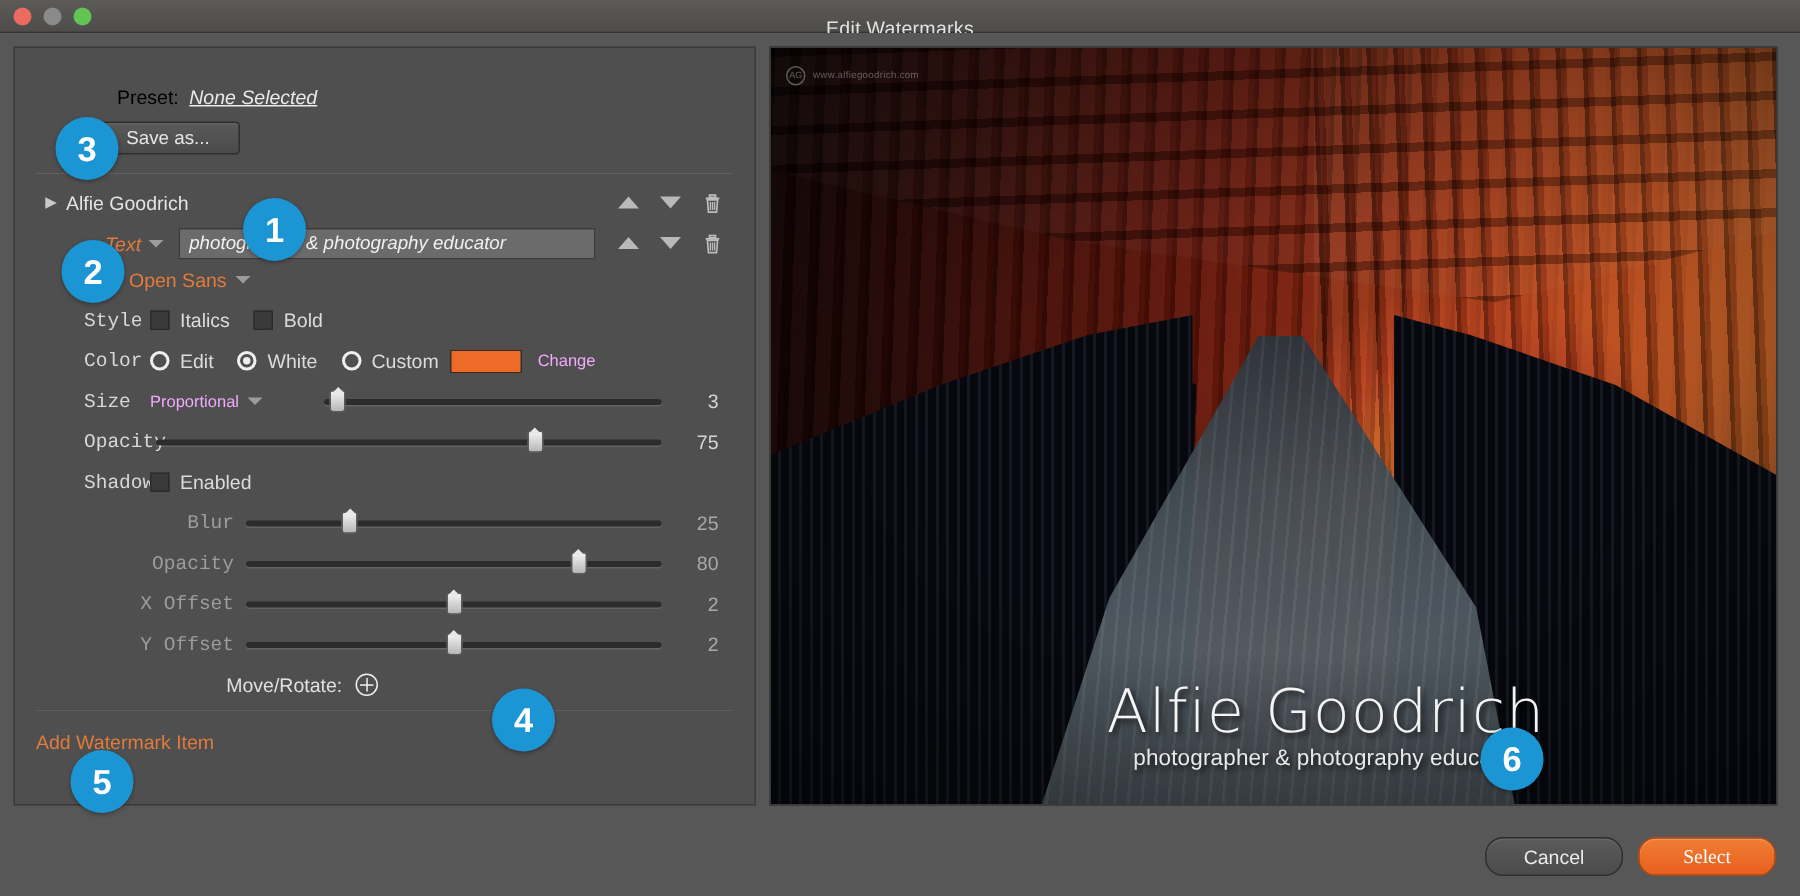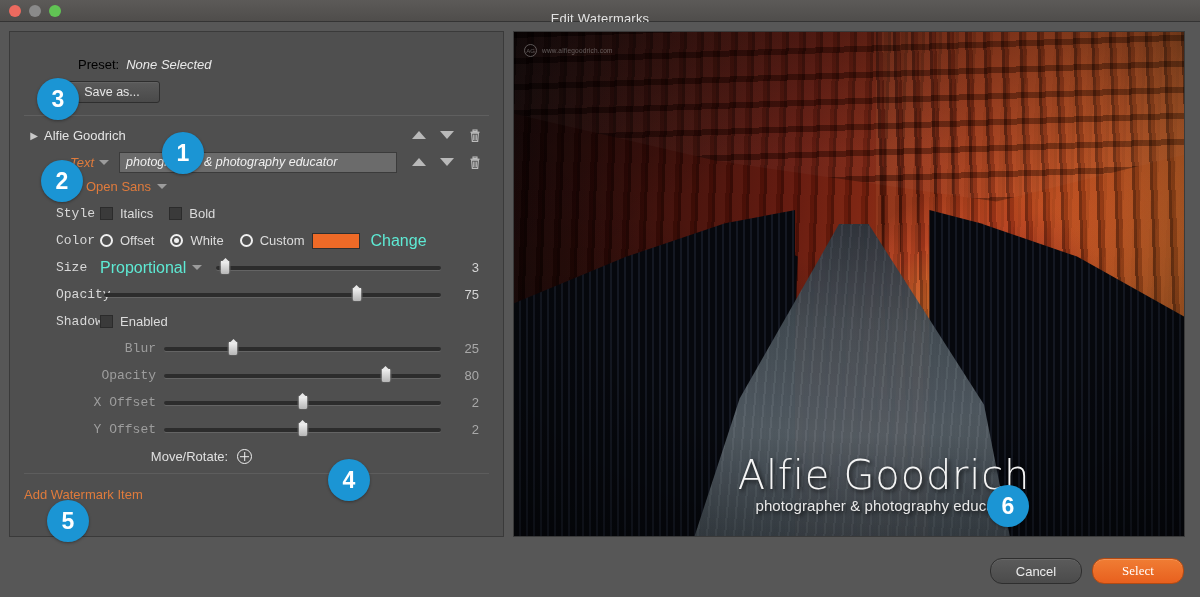--- a/index.html
+++ b/index.html
@@ -56,21 +56,21 @@
     background: #4f4f4f;
     border: 1px solid #3a3a3a;
     padding: 12px 14px 0 14px;
   }
 
   .preset-row {
     display:flex; align-items:center; gap:7px;
     margin: 13px 0 0 54px;
     font-size: 13px;
   }
-  .preset-value { color: #e9e9e9; font-style: italic; }
+  .preset-value { color: #e9e9e9; font-style: italic; text-decoration: underline; }
 
   .saveas-btn {
     margin: 9px 0 0 40px;
     width: 96px; height: 22px;
     background: linear-gradient(#5a5a5a, #4a4a4a);
     border: 1px solid #2e2e2e;
     border-radius: 3px;
     color: #e6e6e6; font-size: 12.5px;
     display:flex; align-items:center; justify-content:center;
     box-shadow: 0 1px 0 rgba(255,255,255,.06) inset;
@@ -165,21 +165,21 @@
     content:""; width:5px; height:5px; border-radius:50%; background:#efefef; display:block;
   }
 
   .swatch {
     width: 48px; height: 16px;
     background: #ee6a27;
     border: 1px solid #2f2f2f;
     display:inline-block;
     cursor: default;
   }
-  .link-orange { color:#5eead4; font-size:16px; cursor:default; }
+  .link-orange { color:#f0abfc; font-size:11px; cursor:default; }
 
   
   .slider-wrap { position: relative; height: 14px; display:flex; align-items:center; }
   .track {
     height: 4px; background: #2c2c2c;
     border-radius: 2px; width: 100%;
     box-shadow: 0 1px 0 rgba(255,255,255,.12);
   }
   .knob {
     position:absolute; top: -1px;
@@ -467,21 +467,21 @@
         <span class="ctl-label">Style</span>
         <span class="chk"></span>
         <span class="chk-lbl">Italics</span>
         <span class="chk"></span>
         <span class="chk-lbl">Bold</span>
       </div>
 
       <div class="ctl-row">
         <span class="ctl-label">Color</span>
         <span class="radio"></span>
-        <span class="chk-lbl">Offset</span>
+        <span class="chk-lbl">Edit</span>
         <span class="radio sel"></span>
         <span class="chk-lbl">White</span>
         <span class="radio"></span>
         <span class="chk-lbl" style="margin-right:8px">Custom</span>
         <span class="swatch"></span>
         <span class="link-orange" style="margin-left:10px">Change</span>
       </div>
 
       <div class="ctl-row">
         <span class="ctl-label">Size</span>

